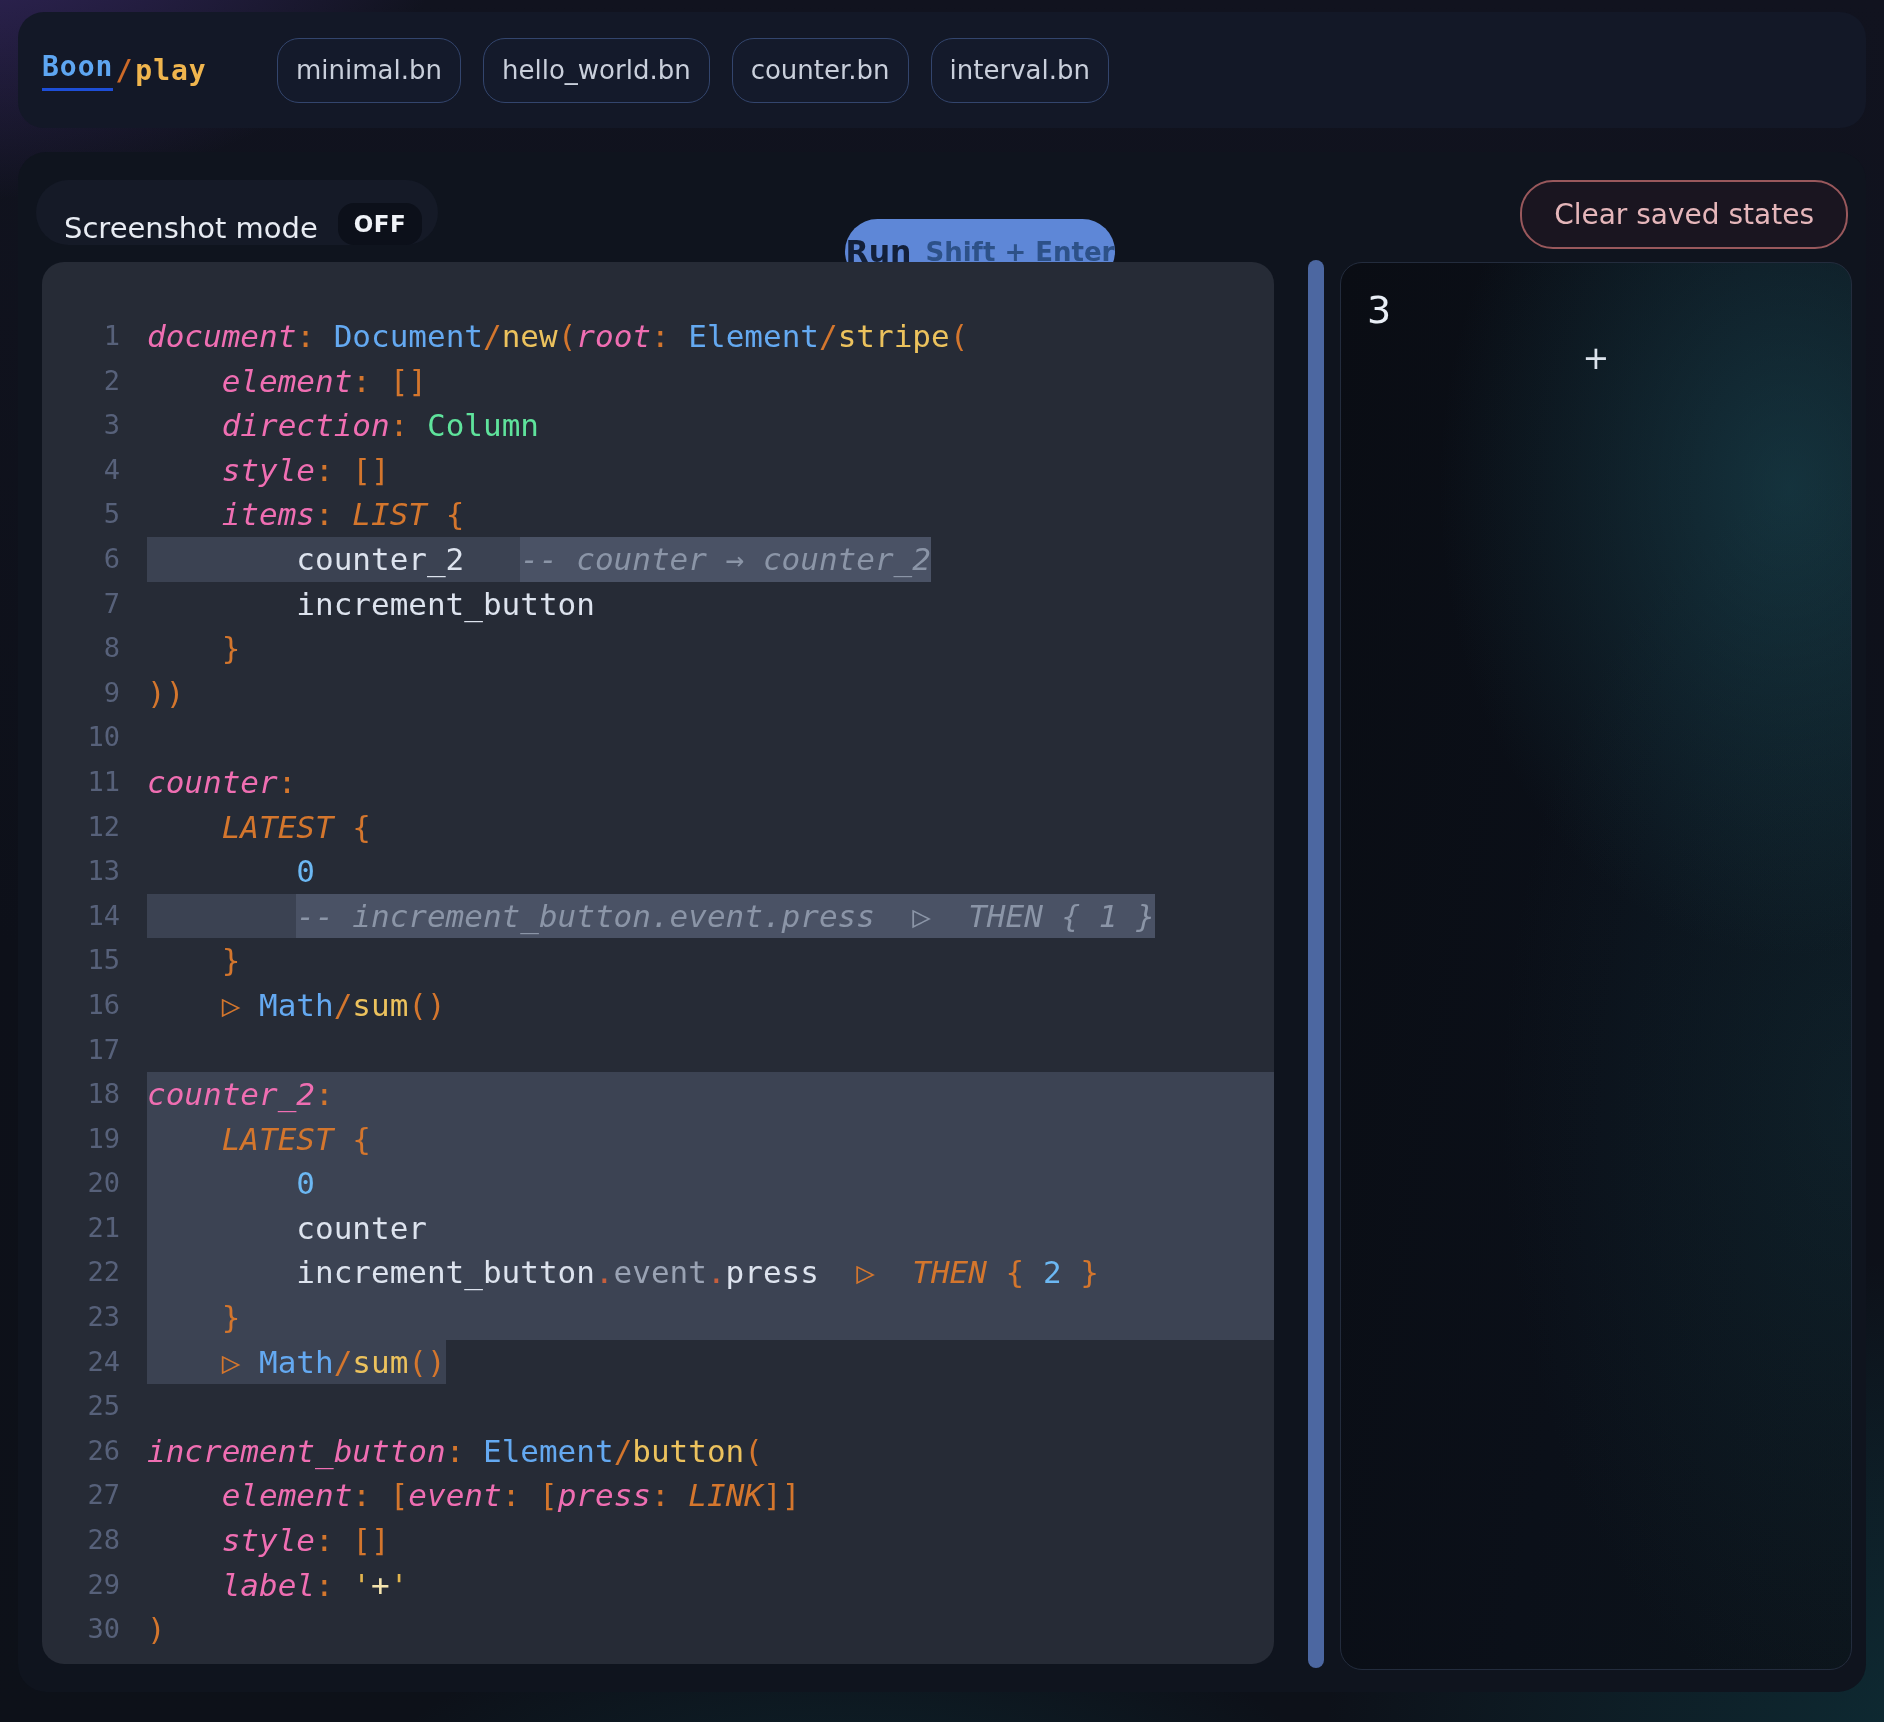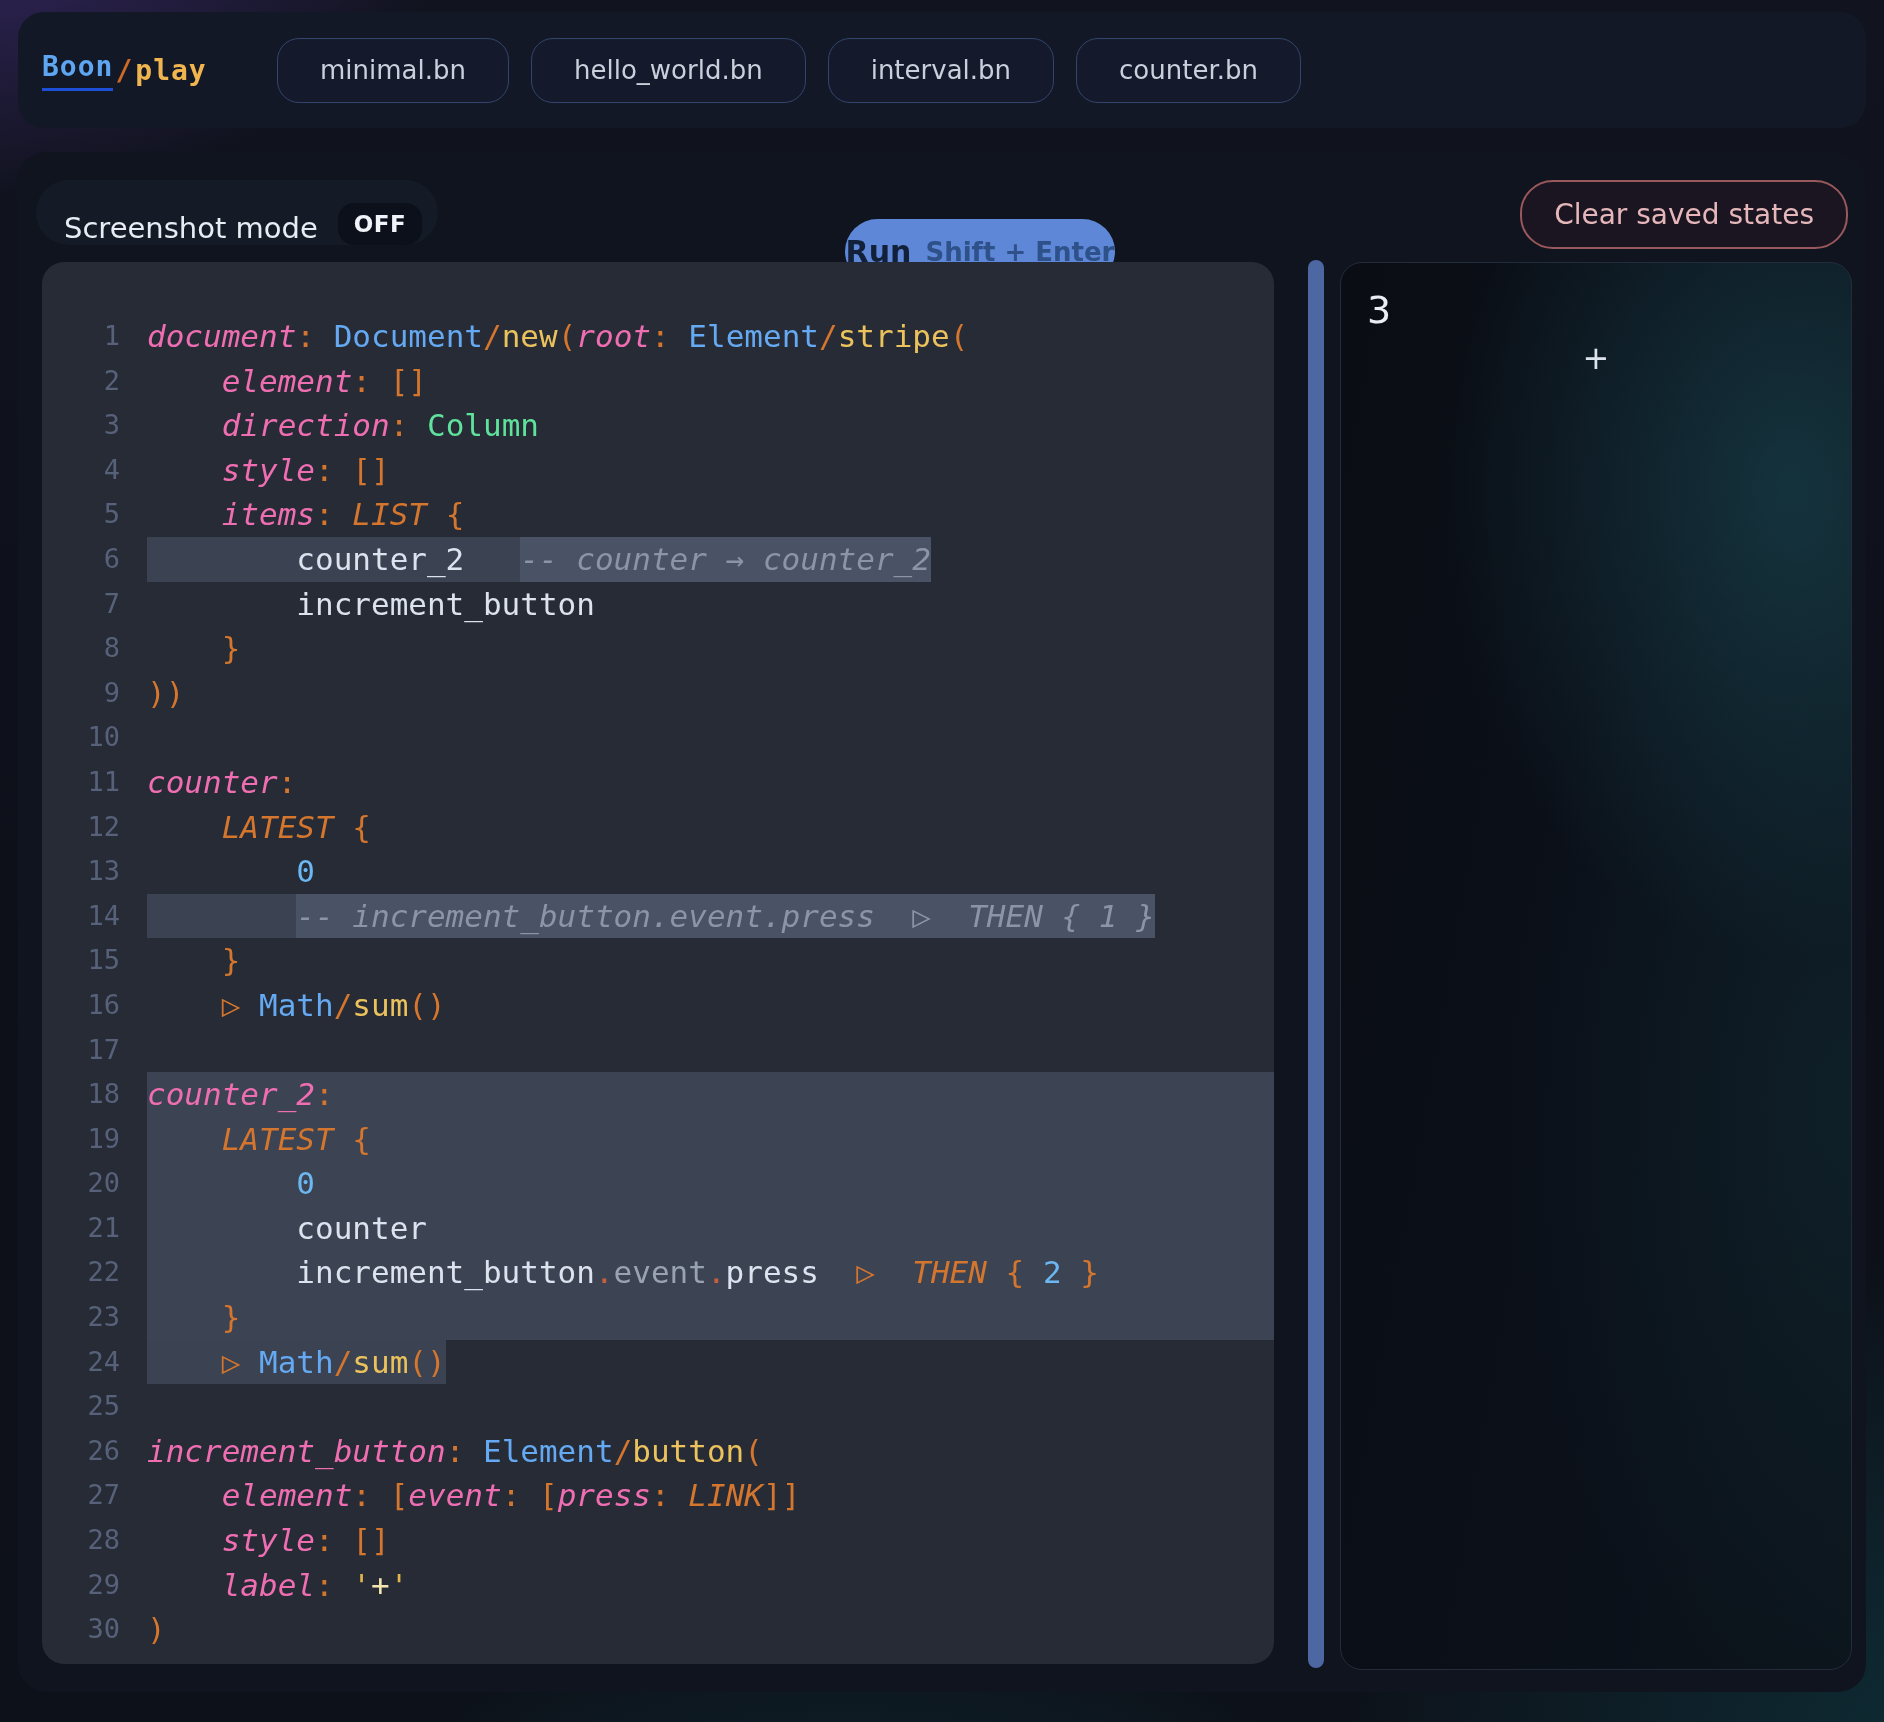--- a/index.html
+++ b/index.html
@@ -21,21 +21,21 @@
     position:absolute;left:24px;top:0;height:116px;display:flex;align-items:center;
     font-family:"DejaVu Sans Mono",monospace;font-size:28px;font-weight:bold;letter-spacing:1px;
   }
   .logo .brand{color:#5ea6f2;border-bottom:3px solid #1d4ed8;padding-bottom:5px;}
   .logo .slash{color:#cd6a28;padding:0 2px;}
   .logo .product{color:#f0b54e;}
   .tabs{
     position:absolute;left:259px;top:25px;height:66px;display:flex;gap:22px;align-items:center;
   }
   .tab{
-    height:63px;display:flex;align-items:center;padding:0 42px;border-radius:22px;
+    height:63px;display:flex;align-items:center;padding:0 18px;border-radius:22px;
     border:1.5px solid #33456d;background:#141a2b;color:#c9cfdb;font-size:26px;
   }
   
   .main-panel{
     position:absolute;left:18px;top:152px;width:1848px;height:1540px;
     background:#0f141e;border-radius:28px;
   }
   .screenshot-pill{
     position:absolute;left:18px;top:28px;height:65px;border-radius:33px;
     background:#151a27;display:flex;align-items:flex-end;padding:0 16px 0 28px;gap:20px;
@@ -112,22 +112,22 @@
 
 <div class="header-panel">
   <div class="logo">
     <span class="brand">Boon</span>
     <span class="slash">/</span>
     <span class="product">play</span>
   </div>
   <div class="tabs">
       <div class="tab">minimal.bn</div>
       <div class="tab">hello_world.bn</div>
+      <div class="tab">counter.bn</div>
       <div class="tab">interval.bn</div>
-      <div class="tab">counter.bn</div>
     </div>
 </div>
 
 <div class="main-panel">
 
   <div class="screenshot-pill">
     <span class="lbl">Screenshot mode</span>
     <span class="off-badge">OFF</span>
   </div>
 

